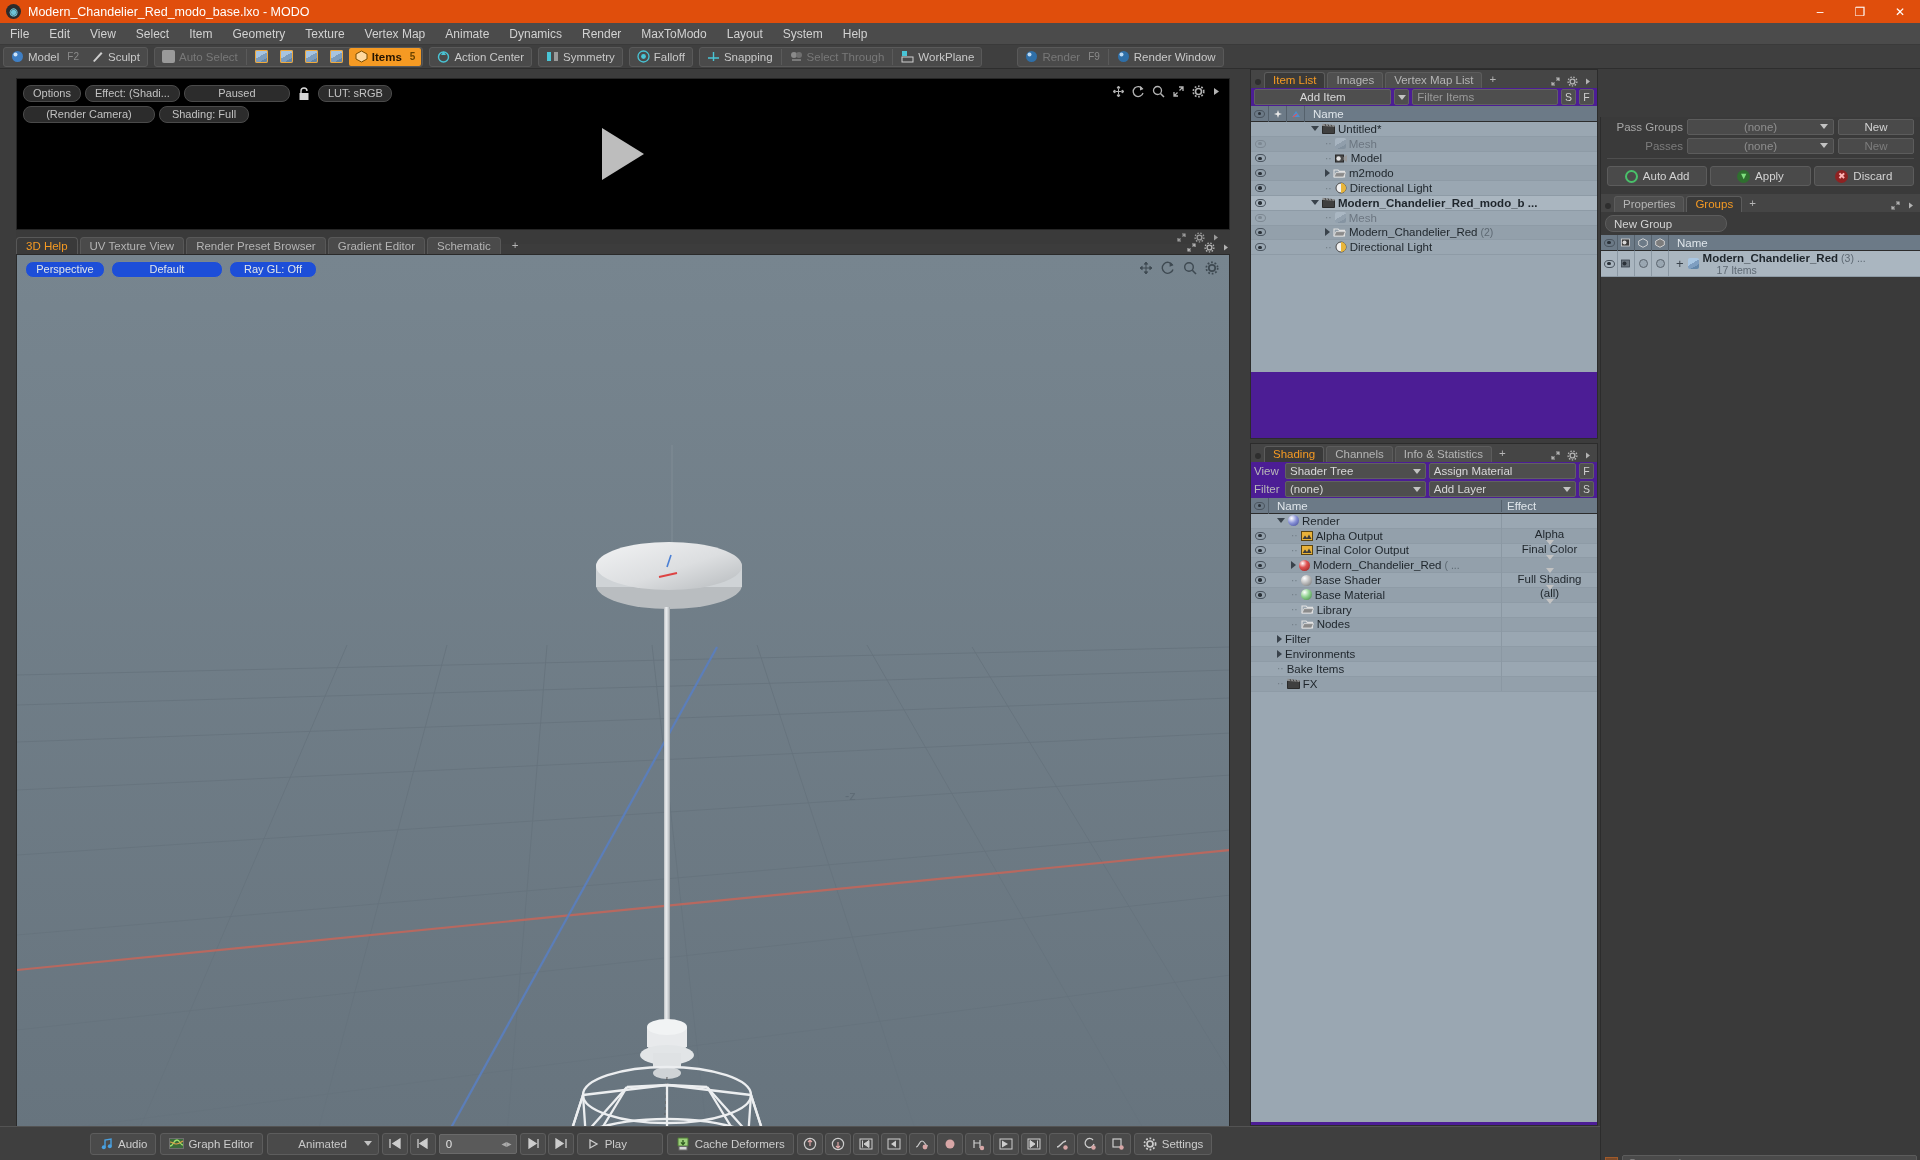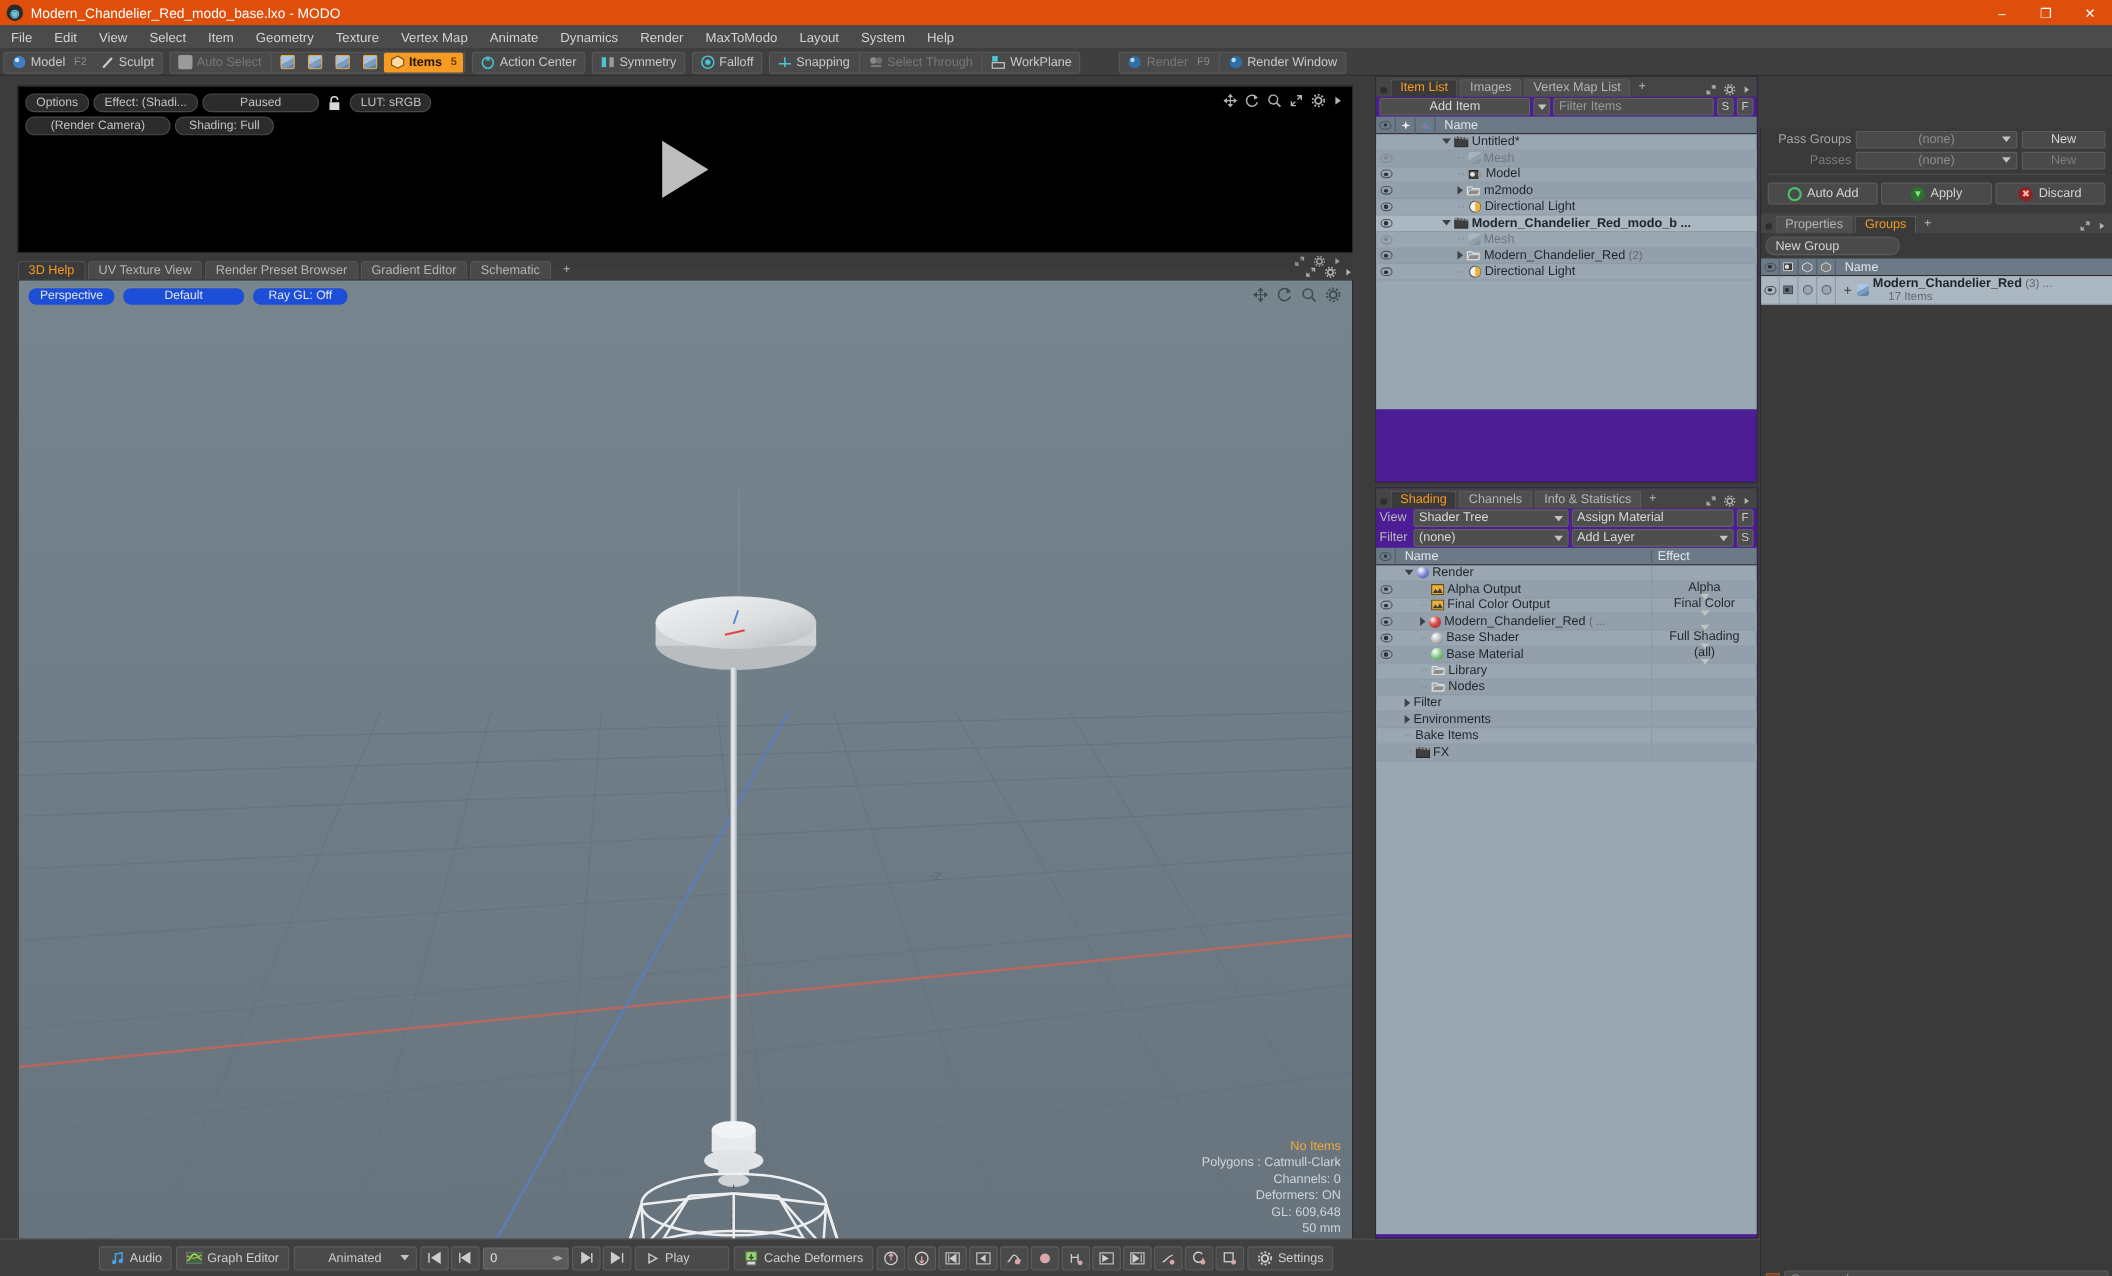--- a/index.html
+++ b/index.html
@@ -621,28 +621,20 @@
               <circle cx="6" cy="6" r="4.3" fill="none" stroke="#3e4951" stroke-width="1.4"></circle>
               <path d="M9.3 9.3 L13 13" stroke="#3e4951" stroke-width="1.6"></path>
             </svg>
           </span>
         <span>
             <svg width="14" height="14">
               <circle cx="7" cy="7" r="3.2" fill="none" stroke="#3e4951" stroke-width="1.7"></circle>
               <circle cx="7" cy="7" r="5.7" fill="none" stroke="#3e4951" stroke-width="1.7" stroke-dasharray="1.8 1.8"></circle>
             </svg>
           </span>
-      </div>
-      <div class="vp-stats">
-        <div class="hdr">No Items</div>
-        <div>Polygons : Catmull-Clark</div>
-        <div>Channels: 0</div>
-        <div>Deformers: ON</div>
-        <div>GL: 609,648</div>
-        <div>50 mm</div>
       </div>
     </div>
 
     <div class="timeline">
       <div class="tl-ruler" id="tlruler">
         <div class="tl-playhead"></div>
       <div class="tl-tick maj" style="left: 14px;"></div>
           <div class="tl-tick" style="left: 19.193px;"></div>
           <div class="tl-tick" style="left: 24.386px;"></div>
           <div class="tl-tick" style="left: 29.5789px;"></div>

